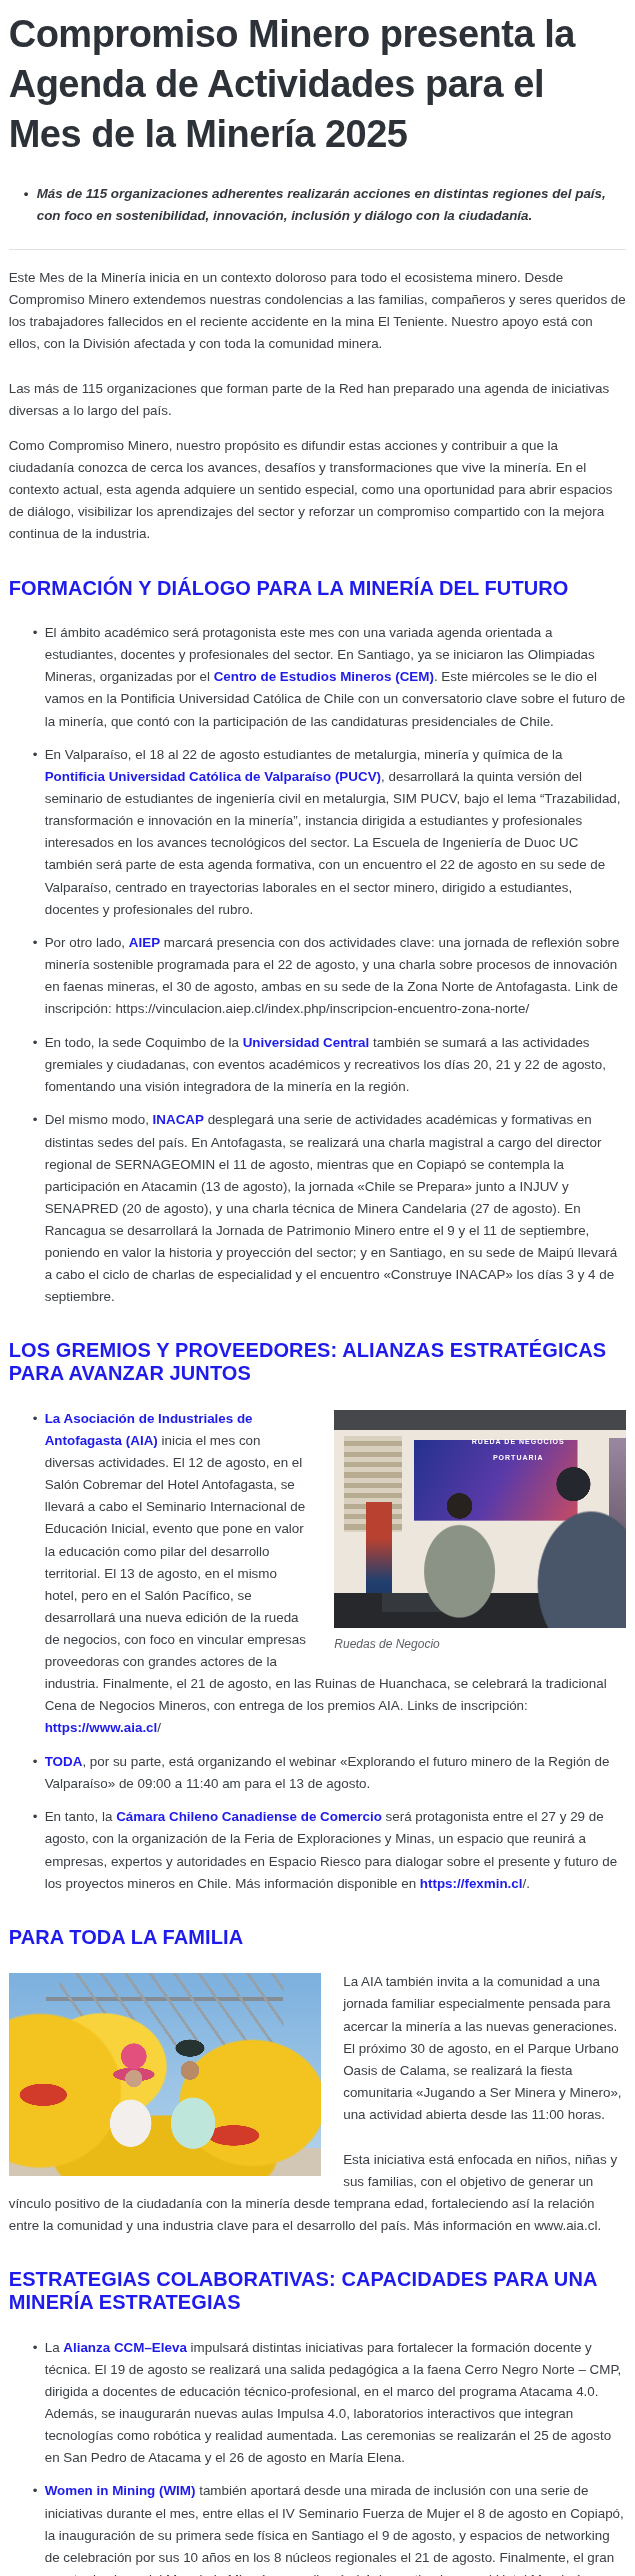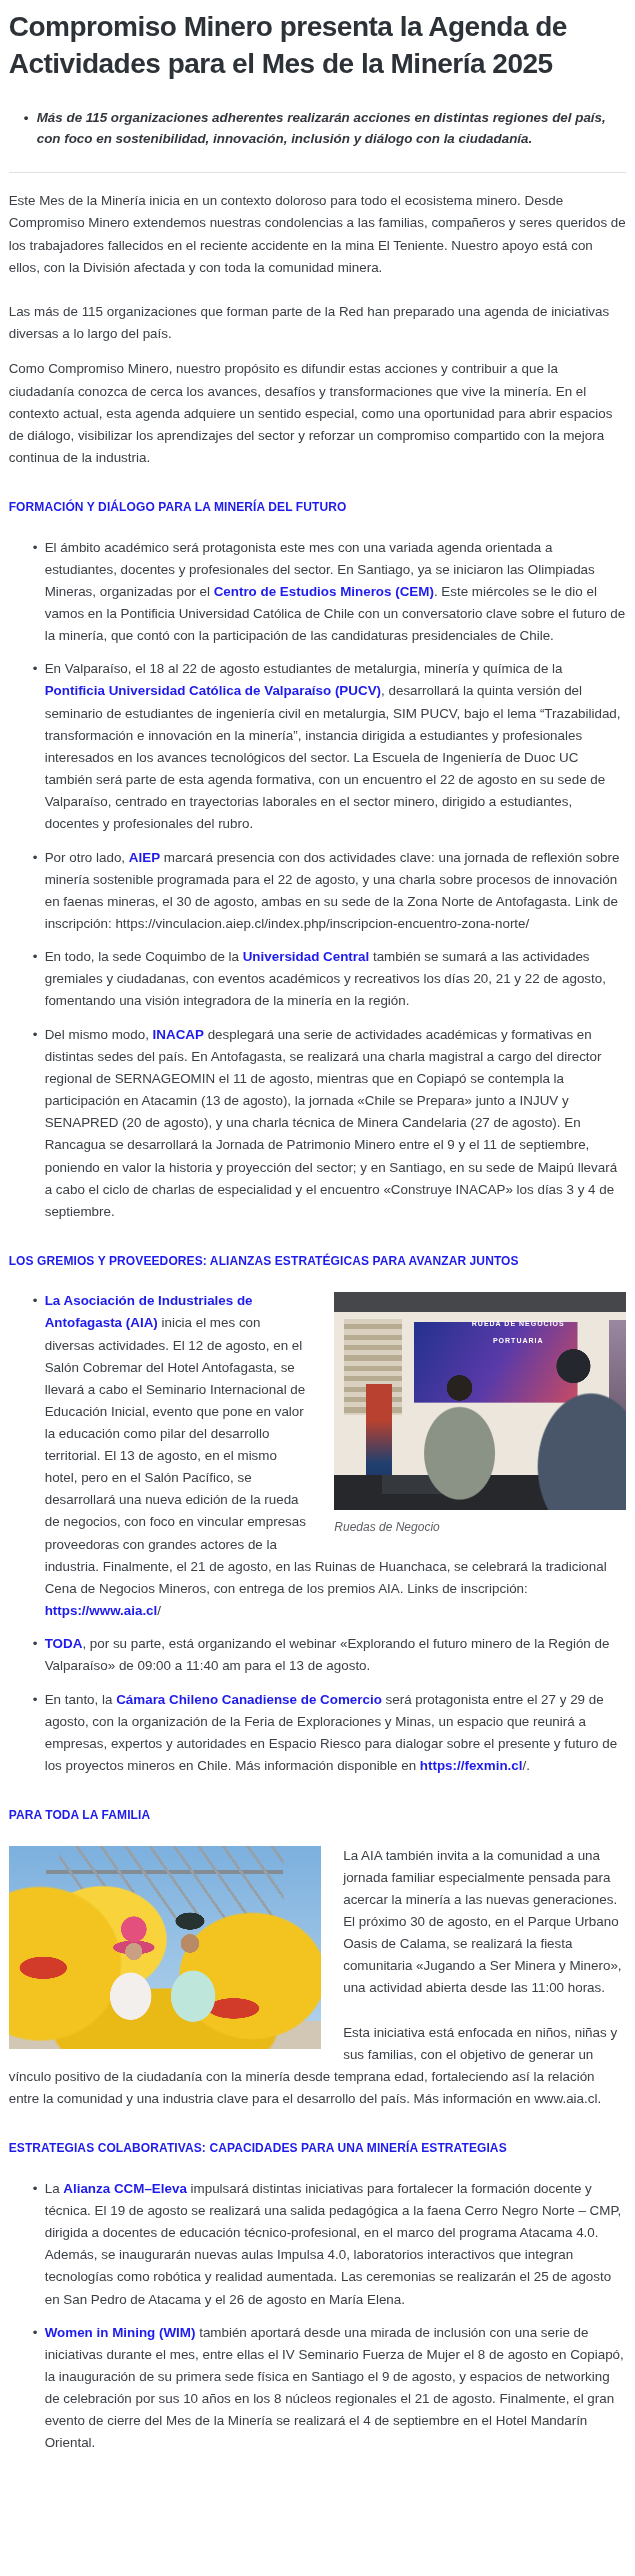--- a/index.html
+++ b/index.html
@@ -11,34 +11,34 @@
   html,body{margin:0;padding:0;background:#ffffff;}
   body{
     width:635px;
     min-height:2576px;
     font-family:"Liberation Sans", sans-serif;
     color:var(--text);
     box-sizing:border-box;
   }
   .container{padding:8.7px 8.7px 40px;box-sizing:border-box;}
   h1{
-    font-size:28px;line-height:1.32;color:var(--title);
+    font-size:38px;line-height:1.32;color:var(--title);
     margin:0 0 24px;font-weight:700;letter-spacing:-0.5px;
   }
   ul.lead{margin:0 0 22px;padding:0 0 0 28px;list-style:none;}
   ul.lead li{
     position:relative;font-style:italic;font-weight:700;
     font-size:13.4px;line-height:1.62;color:#34383e;
   }
   ul.lead li::before{content:"•";position:absolute;left:-13px;top:0;font-style:normal;}
   hr.sep{border:none;border-top:0.9px solid #dfe2e5;margin:14px 0 17.3px;clear:both;}
   .post p{margin:0 0 22.5px;font-size:13.4px;line-height:1.65;}
   .post p.tight{margin-bottom:13px;}
   h2{
-    clear:both;color:var(--blue);font-size:12px;font-weight:700;
+    clear:both;color:var(--blue);font-size:20px;font-weight:700;
     margin:31px 0 22.5px;letter-spacing:0.1px;
   }
   ul.items{margin:0 0 5.2px;padding:0 0 0 36px;list-style:none;}
   ul.items li{position:relative;margin:0 0 11.3px;font-size:13.4px;line-height:1.65;}
   ul.items li::before{content:"•";position:absolute;left:-12px;top:0;color:var(--text);}
   a.lnk{color:var(--blue);font-weight:700;text-decoration:none;cursor:pointer;}
   figure{margin:0;}
   figcaption{
     font-style:italic;color:var(--caption);
     font-size:12px;line-height:1.55;margin-top:7.8px;

